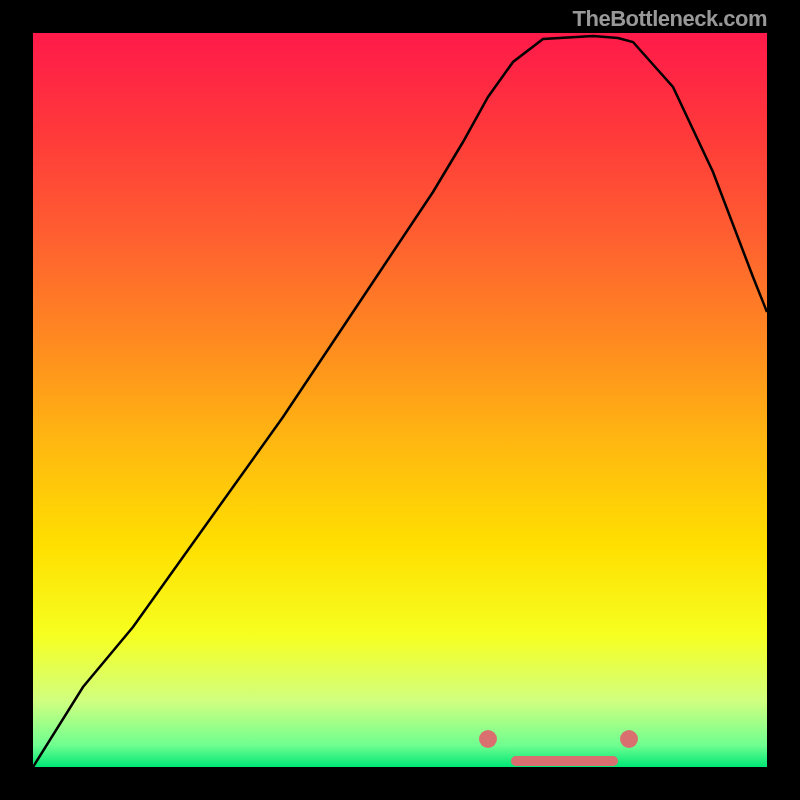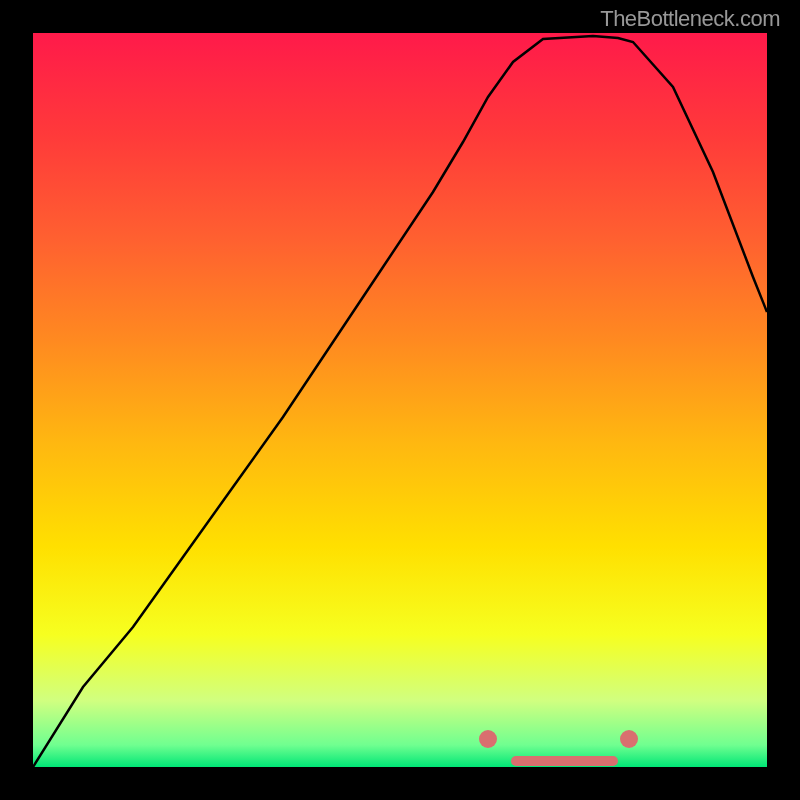--- a/index.html
+++ b/index.html
@@ -1,22 +1,22 @@
 <!DOCTYPE html>
 <html><head>
 <meta charset="utf-8">
 <style>
   * { margin: 0; padding: 0; box-sizing: border-box; }
   body { width: 800px; height: 800px; background: #000; overflow: hidden; position: relative; }
   .watermark {
     position: absolute;
     top: 6px;
-    right: 20px;
+    right: 33px;
     font-family: Arial, sans-serif;
-    font-weight: normal;
+    font-weight: bold;
     font-size: 22px;
     color: #989898;
     letter-spacing: -0.5px;
     z-index: 10;
   }
   .chart-area {
     position: absolute;
     top: 33px;
     left: 33px;
     width: 734px;

